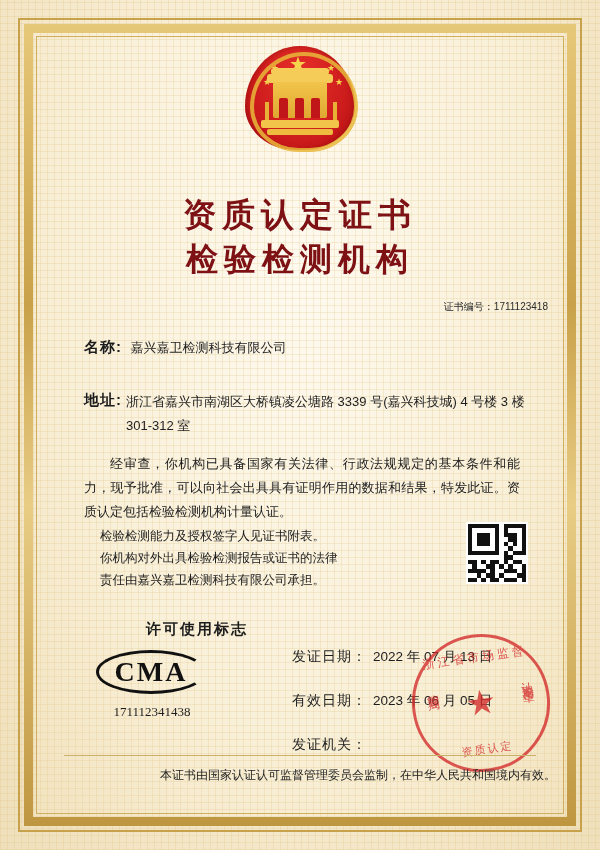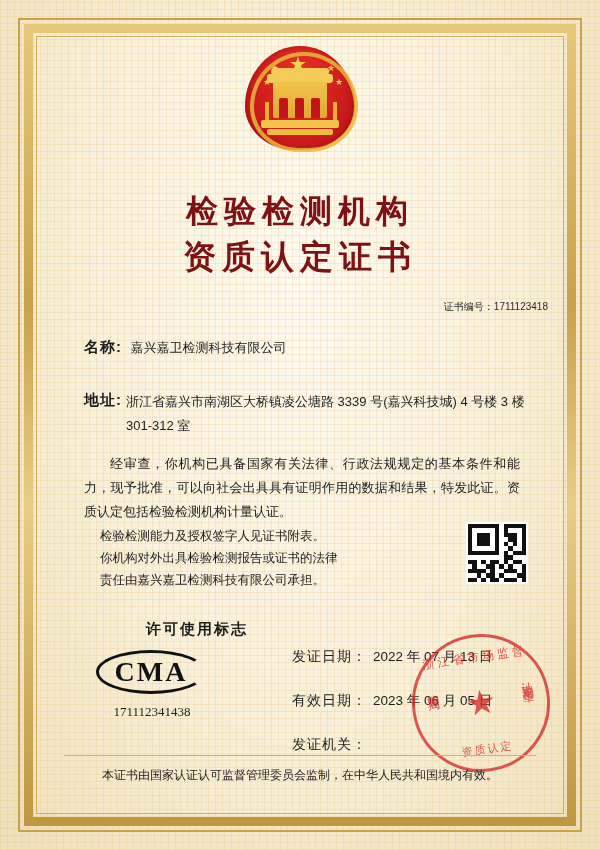--- a/index.html
+++ b/index.html
@@ -370,21 +370,21 @@
   .footer-rule {
     position: absolute;
     left: 20px; right: 20px;
     bottom: 52px;
     border-top: 1px solid #cbb06a;
   }
   .footer {
     position: absolute;
     left: 0; right: 0;
     bottom: 24px;
-    text-align: center;
+    text-align: right;
     font-family: "Liberation Serif", serif;
     font-size: 12px;
     color: #1d1d1d;
   }
 </style>
 </head>
 <body>
 
 <div class="certificate">
 
@@ -410,22 +410,22 @@
         <div class="gate-door" style="left:58px;"></div>
         <div class="gate-door" style="left:74px;"></div>
         <div class="pillar" style="left:28px;"></div>
         <div class="pillar" style="left:96px;"></div>
         <div class="base"></div>
         <div class="base2"></div>
       </div>
     </div>
 
     <div class="title-block">
+      <div class="title-line title-2">资质认定证书</div>
       <div class="title-line title-1">检验检测机构</div>
-      <div class="title-line title-2">资质认定证书</div>
     </div>
 
     <div class="cert-no">证书编号：1711123418</div>
 
     <div class="field" id="field-name">
       <span class="lbl">名称:</span>
       <span class="val">嘉兴嘉卫检测科技有限公司</span>
     </div>
 
     <div class="field" id="field-addr">

